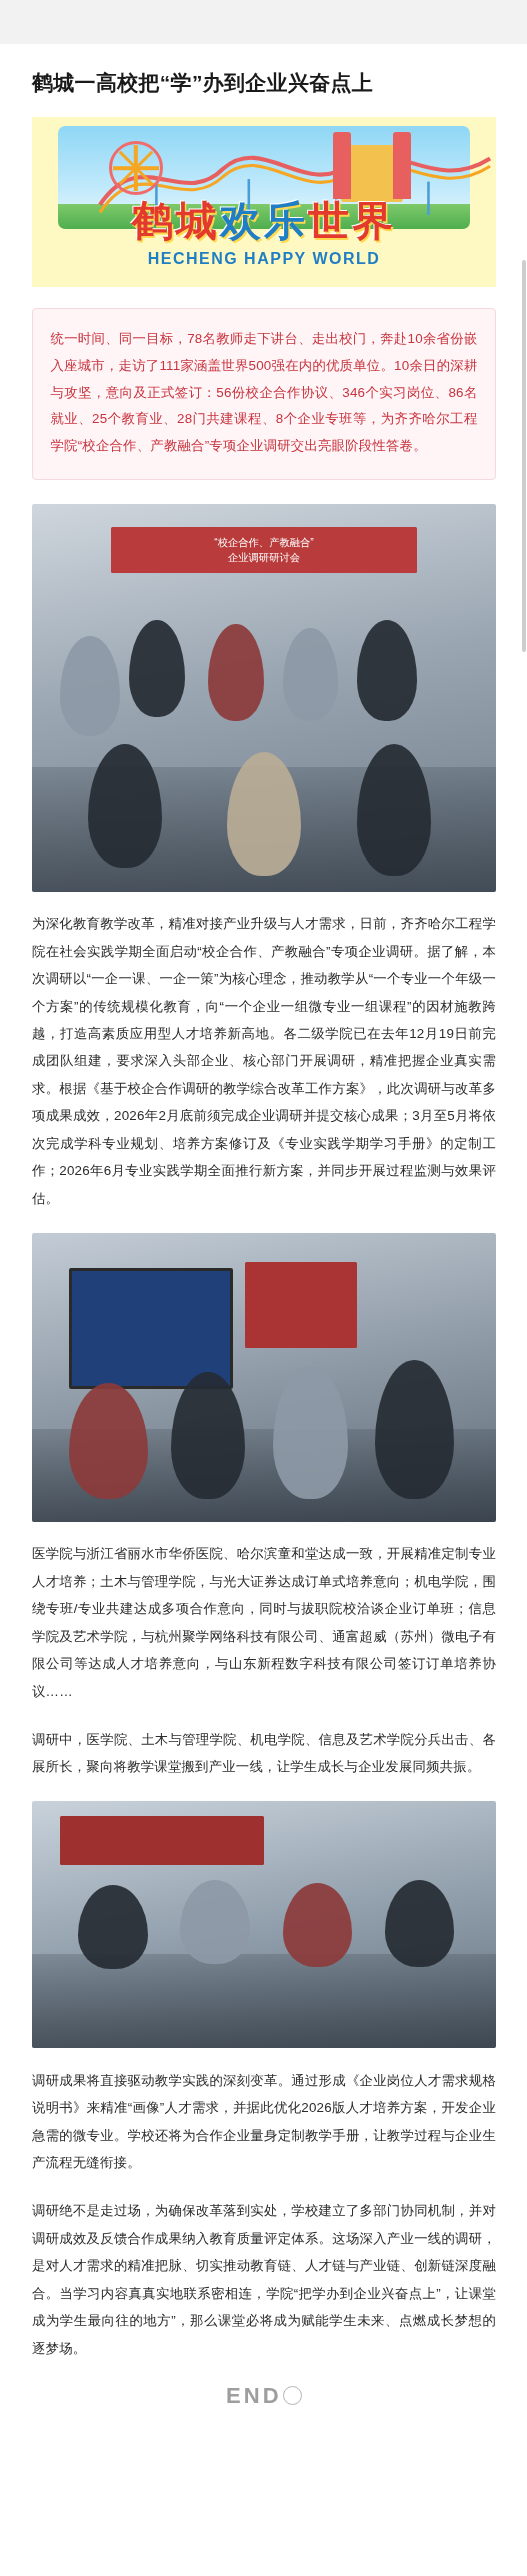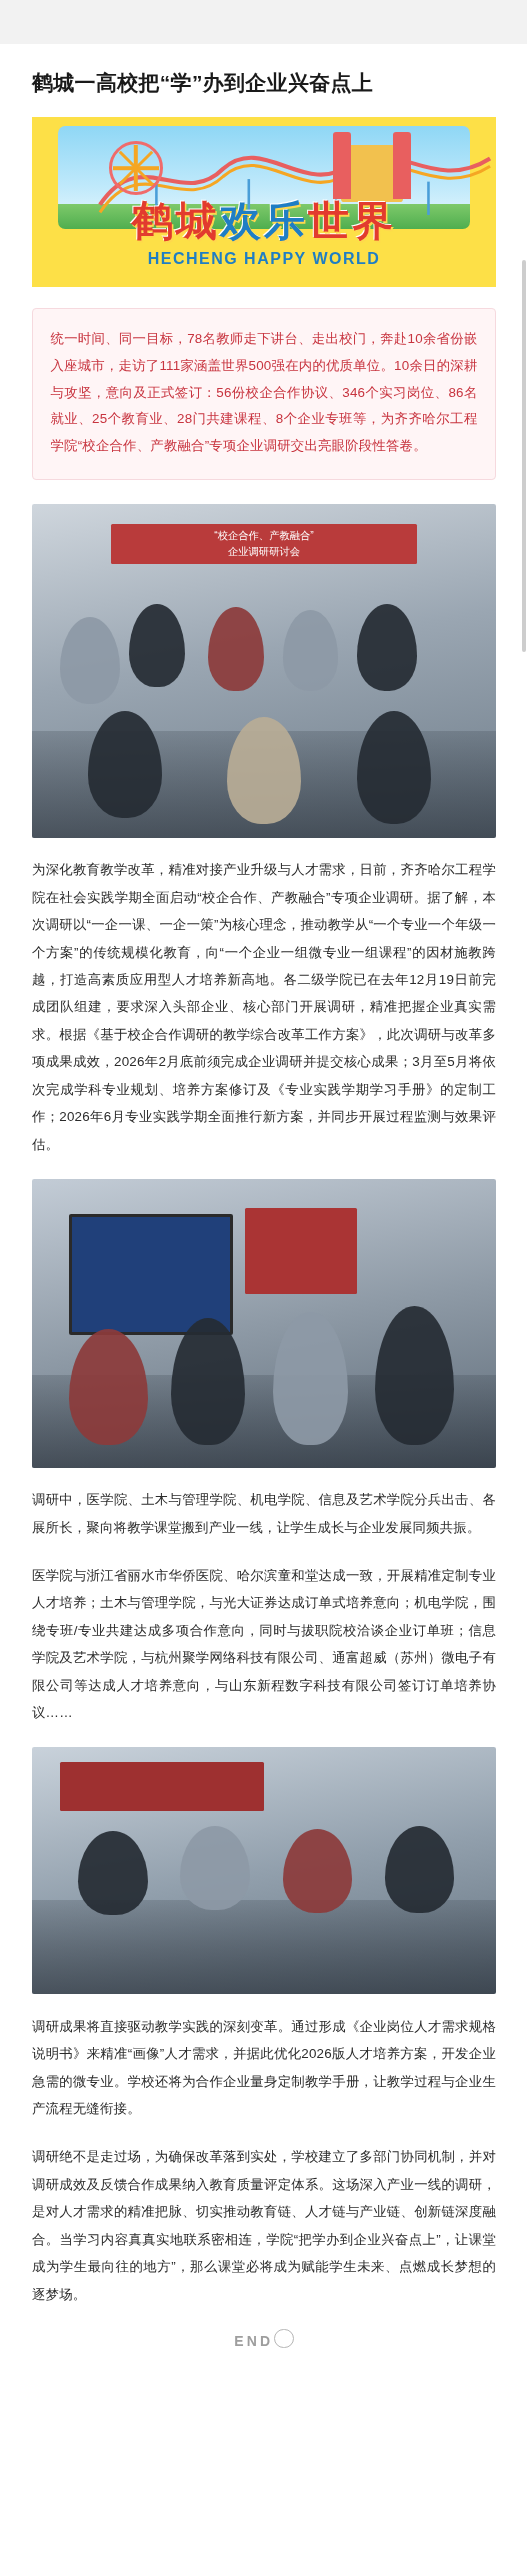--- a/index.html
+++ b/index.html
@@ -53,21 +53,21 @@
   }
   .meta .readers svg { display:block; }
 
   
   .hero {
     width: 100%;
     height: 170px;
     position: relative;
     overflow: hidden;
     margin: 5.2px 0 20.6px 0;
-    background: #fde047;
+    background: #fef9c3;
   }
   .hero-sky {
     position: absolute;
     left: 26px; right: 26px; top: 9.3px; height: 100px;
     background: linear-gradient(180deg, #8fd7f5 0%, #bfe9fb 60%, #e8f7fd 100%);
     border-radius: 7.2px;
   }
   .hero-ground {
     position: absolute;
     left: 26px; right: 26px; top: 87px; height: 25px;
@@ -175,21 +175,21 @@
   }
 
   
   .photo {
     width: 100%;
     margin: 5.2px 0 18.5px 0;
     border-radius: 2.1px;
     overflow: hidden;
     position: relative;
   }
-  .photo-1 { height: 334px; background: linear-gradient(170deg,#cfd6dd 0%, #9aa6b2 45%, #6e7c89 100%); text-decoration: underline; }
+  .photo-1 { height: 388px; background: linear-gradient(170deg,#cfd6dd 0%, #9aa6b2 45%, #6e7c89 100%); text-decoration: underline; }
   .photo-2 { height: 289px; background: linear-gradient(170deg,#c3ccd6 0%, #8e9aa6 50%, #5e6b78 100%); }
   .photo-3 { height: 247px; background: linear-gradient(170deg,#c9d2db 0%, #92a0ad 50%, #64727f 100%); }
 
   .ph-screen {
     position: absolute;
     background: #20407a;
     border: 3.1px solid #2a2a2a;
     border-radius: 2.1px;
   }
   .ph-banner {
@@ -219,21 +219,21 @@
     opacity: .92;
   }
   .ph-person.light { background: #8d99a6; }
   .ph-person.dark { background: #252b33; }
   .ph-person.red { background: #8c3b3b; }
   .ph-person.beige { background: #b9ac96; }
 
   .end {
     text-align: center;
     margin: 20.6px 0 31px 0;
-    font-size: 14px;
+    font-size: 22px;
     letter-spacing: 3.1px;
     color: #9e9e9e;
     font-weight: bold;
   }
   .end .circ {
     display: inline-block;
     width: 17.5px; height: 17.5px;
     border: 1.5px solid #b5b5b5;
     border-radius: 50%;
     vertical-align: -2.6px;
@@ -306,23 +306,23 @@
     <div class="photo photo-2">
       <div class="ph-screen" style="left:8%; top:12%; width:34%; height:40%;"></div>
       <div class="ph-banner" style="left:46%; top:10%; width:24%; height:30%; background:#aa3434;"></div>
       <div class="ph-table"></div>
       <div class="ph-person red" style="left:8%; top:52%; width:17%; height:40%;"></div>
       <div class="ph-person dark" style="left:30%; top:48%; width:16%; height:44%;"></div>
       <div class="ph-person light" style="left:52%; top:46%; width:16%; height:46%;"></div>
       <div class="ph-person dark" style="left:74%; top:44%; width:17%; height:48%;"></div>
     </div>
 
+    <p class="body">医学院与浙江省丽水市华侨医院、哈尔滨童和堂达成一致，开展精准定制专业人才培养；土木与管理学院，与光大证券达成订单式培养意向；机电学院，围绕专班/专业共建达成多项合作意向，同时与拔职院校洽谈企业订单班；信息学院及艺术学院，与杭州聚学网络科技有限公司、通富超威（苏州）微电子有限公司等达成人才培养意向，与山东新程数字科技有限公司签订订单培养协议……</p>
+
     <p class="body">调研中，医学院、土木与管理学院、机电学院、信息及艺术学院分兵出击、各展所长，聚向将教学课堂搬到产业一线，让学生成长与企业发展同频共振。</p>
-
-    <p class="body">医学院与浙江省丽水市华侨医院、哈尔滨童和堂达成一致，开展精准定制专业人才培养；土木与管理学院，与光大证券达成订单式培养意向；机电学院，围绕专班/专业共建达成多项合作意向，同时与拔职院校洽谈企业订单班；信息学院及艺术学院，与杭州聚学网络科技有限公司、通富超威（苏州）微电子有限公司等达成人才培养意向，与山东新程数字科技有限公司签订订单培养协议……</p>
 
     <div class="photo photo-3">
       <div class="ph-banner" style="left:6%; top:6%; width:44%; height:20%; background:#9e3030; font-size:8.2px;"></div>
       <div class="ph-table" style="height:38%;"></div>
       <div class="ph-person dark" style="left:10%; top:34%; width:15%; height:34%;"></div>
       <div class="ph-person light" style="left:32%; top:32%; width:15%; height:34%;"></div>
       <div class="ph-person red" style="left:54%; top:33%; width:15%; height:34%;"></div>
       <div class="ph-person dark" style="left:76%; top:32%; width:15%; height:35%;"></div>
     </div>
 

